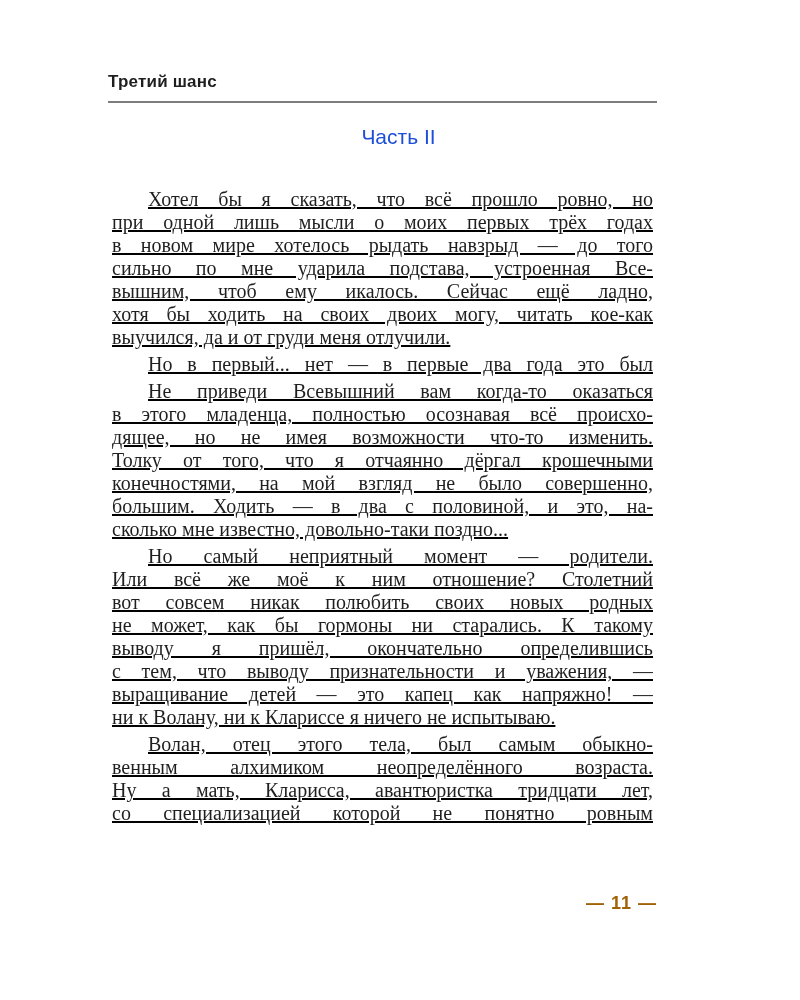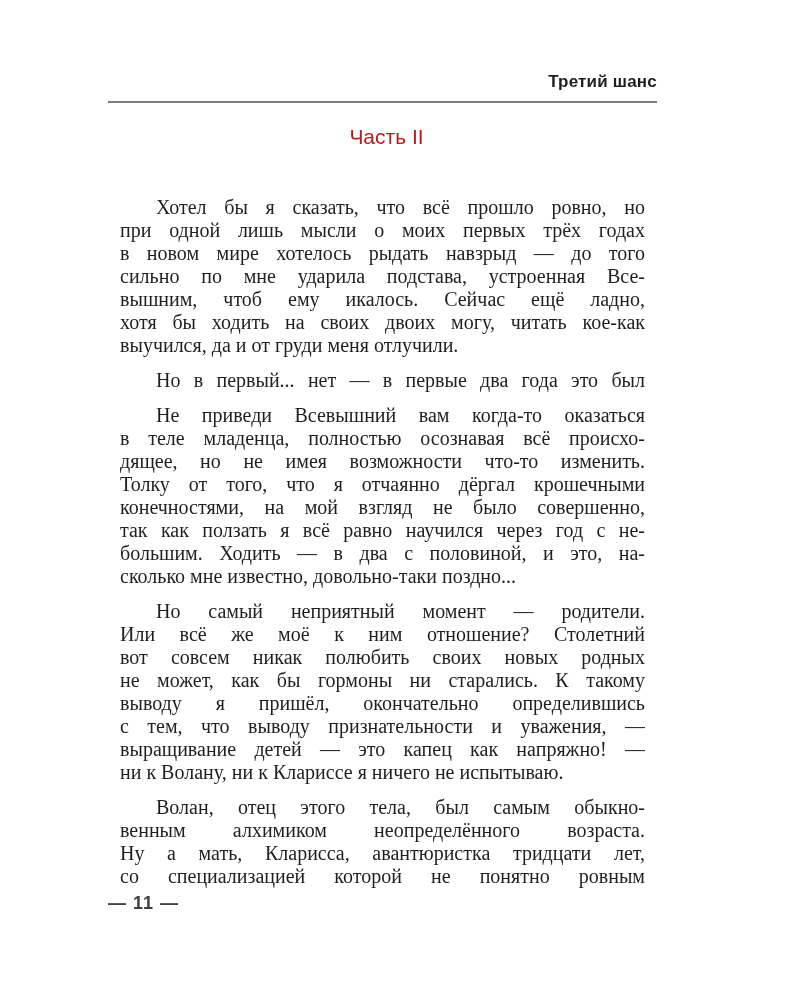--- a/index.html
+++ b/index.html
@@ -20,57 +20,58 @@
     left: 108px;
     top: 0;
     width: 549px;
     height: 1000px;
   }
   .running-title {
     position: absolute;
     top: 73px;
     left: 0;
     width: 100%;
-    text-align: right;
+    text-align: left;
     font-family: "Liberation Sans", sans-serif;
     font-weight: bold;
     font-size: 17px;
     line-height: 18px;
     color: #1e1e1e;
     letter-spacing: 0.2px;
   }
   .header-rule {
     position: absolute;
     top: 101px;
     left: 0;
     width: 100%;
     height: 2px;
     background: #7d7d7d;
   }
   .chapter-title {
     position: absolute;
     top: 126px;
-    left: 4px;
+    left: 16px;
     width: 100%;
     text-align: center;
     font-family: "Liberation Sans", sans-serif;
     font-weight: 500;
     font-size: 21px;
     line-height: 22px;
-    color: #b91c1c;
+    color: #1d4ed8;
   }
   .body-text {
     position: absolute;
     top: 184px;
     left: 0;
     width: 100%;
   }
   .paragraph {
-    margin: 12px;
+    margin: 4px;
     padding: 0;
+    text-decoration: underline;
   }
   .line {
     font-size: 20px;
     line-height: 23px;
     height: 23px;
     overflow: hidden;
     color: #1f1f1f;
     text-align: justify;
     text-align-last: justify;
     -moz-text-align-last: justify;
@@ -80,26 +81,26 @@
   }
   .line.para-end {
     text-align-last: left;
     -moz-text-align-last: left;
   }
   .page-number {
     position: absolute;
     top: 893px;
     left: 0;
     width: 100%;
-    text-align: left;
+    text-align: right;
     font-family: "Liberation Sans", sans-serif;
     font-weight: bold;
     font-size: 18px;
     line-height: 20px;
-    color: #404040;
+    color: #a16207;
     letter-spacing: 1px;
   }
 </style>
 </head>
 <body>
 
 <div class="page">
   <div class="content">
 
     <div class="running-title">Третий шанс</div>
@@ -116,25 +117,24 @@
           <div class="line">сильно по мне ударила подстава, устроенная Все-</div>
           <div class="line">вышним, чтоб ему икалось. Сейчас ещё ладно,</div>
           <div class="line">хотя бы ходить на своих двоих могу, читать кое-как</div>
           <div class="line para-end">выучился, да и от груди меня отлучили.</div>
         </div>
         <div class="paragraph">
           <div class="line indent">Но в первый... нет — в первые два года это был</div>
         </div>
         <div class="paragraph">
           <div class="line indent">Не приведи Всевышний вам когда-то оказаться</div>
-          <div class="line">в теле младенца, полностью осознавая всё происхо-</div>
+          <div class="line">в этого младенца, полностью осознавая всё происхо-</div>
           <div class="line">дящее, но не имея возможности что-то изменить.</div>
           <div class="line">Толку от того, что я отчаянно дёргал крошечными</div>
           <div class="line">конечностями, на мой взгляд не было совершенно,</div>
-          <div class="line">так как ползать я всё равно научился через год с не-</div>
           <div class="line">большим. Ходить — в два с половиной, и это, на-</div>
           <div class="line para-end">сколько мне известно, довольно-таки поздно...</div>
         </div>
         <div class="paragraph">
           <div class="line indent">Но самый неприятный момент — родители.</div>
           <div class="line">Или всё же моё к ним отношение? Столетний</div>
           <div class="line">вот совсем никак полюбить своих новых родных</div>
           <div class="line">не может, как бы гормоны ни старались. К такому</div>
           <div class="line">выводу я пришёл, окончательно определившись</div>
           <div class="line">с тем, что выводу признательности и уважения, —</div>

